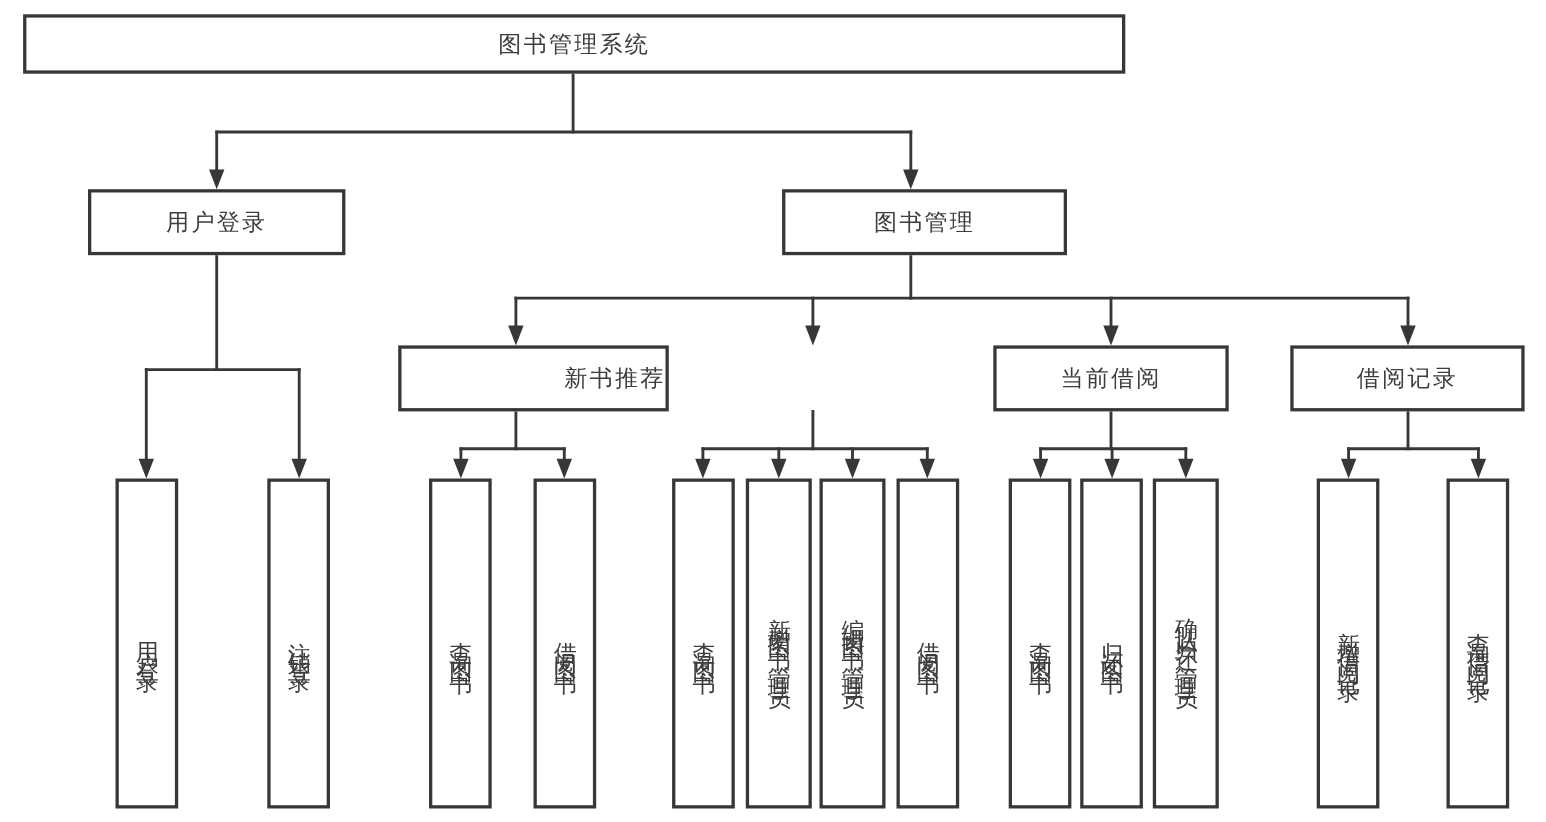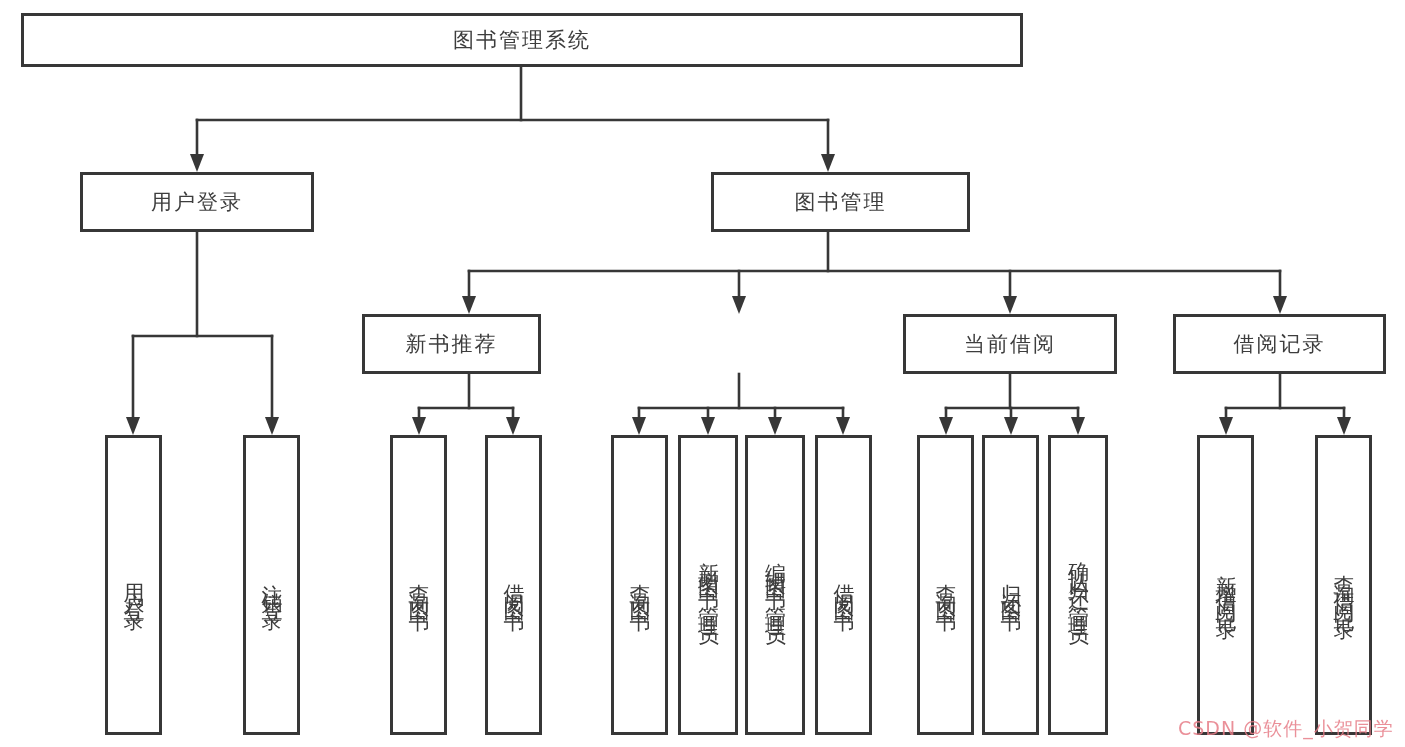--- a/index.html
+++ b/index.html
@@ -43,21 +43,21 @@
     writing-mode: vertical-rl;
     text-orientation: mixed;
     font-size: 21px;
     letter-spacing: 9px;
     line-height: 1;
     white-space: nowrap;
   }
   .root-box   { left: 21px;  top: 13px;  width: 1002px; height: 54px; }
   .lvl1-user  { left: 80px;  top: 172px; width: 234px;  height: 60px; }
   .lvl1-book  { left: 711px; top: 172px; width: 259px;  height: 60px; }
-  .lvl2-a { left: 362px;  top: 314px; width: 179px; height: 60px; }
+  .lvl2-a { left: 362px;  top: 314px; width: 246px; height: 60px; justify-content: flex-end; }
   .lvl2-b { left: 632px;  top: 314px; width: 214px; height: 60px; }
   .lvl2-c { left: 903px;  top: 314px; width: 214px; height: 60px; }
   .lvl2-d { left: 1173px; top: 314px; width: 213px; height: 60px; }
   .leaf { top: 435px; width: 57px; height: 300px; }
   .leaf-1  { left: 105px; }
   .leaf-2  { left: 243px; }
   .leaf-3  { left: 390px; }
   .leaf-4  { left: 485px; }
   .leaf-5  { left: 611px; }
   .leaf-6  { left: 678px; width: 60px; }
@@ -209,14 +209,13 @@
     <span class="vlabel">确认归还（管理员）</span>
   </div>
 
   <div class="node leaf leaf-12">
     <span class="vlabel">新增借阅记录</span>
   </div>
   <div class="node leaf leaf-13">
     <span class="vlabel">查询借阅记录</span>
   </div>
 
-  <div id="watermark">CSDN @软件_小贺同学</div>
 </div>
 
 </body></html>

